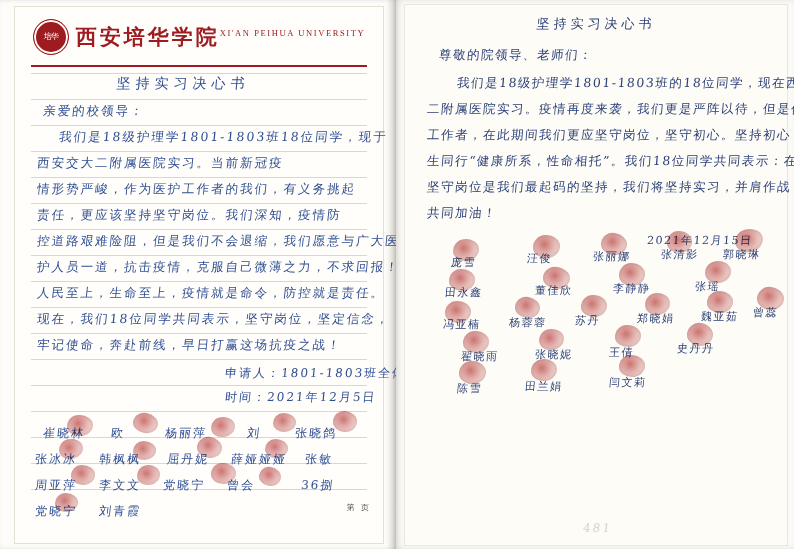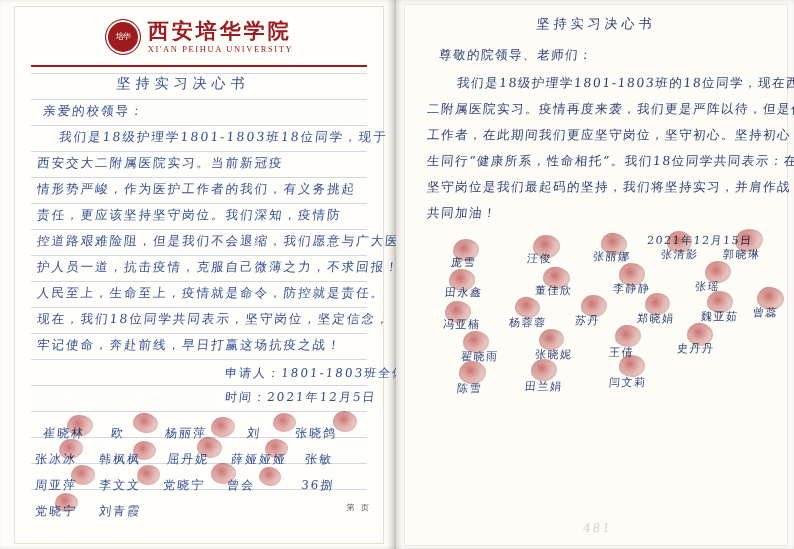--- a/index.html
+++ b/index.html
@@ -69,21 +69,21 @@
     box-shadow: inset 0 0 0 2px #fffefb;
     display: flex;
     align-items: center;
     justify-content: center;
     color: #fffefb;
     font-size: 8px;
     line-height: 1;
     letter-spacing: -1px;
     font-family: Liberation Mono, monospace;
   }
-  .lh-text { display: flex; flex-direction: column; align-items: flex-start; }
+  .lh-text { display: flex; flex-direction: row; align-items: flex-start; }
   .lh-cn {
     color: #9e1b20;
     font-size: 21px;
     font-weight: bold;
     letter-spacing: 3px;
     line-height: 1.05;
     font-family: "DejaVu Serif", serif;
   }
   .lh-en {
     color: #9e1b20;

